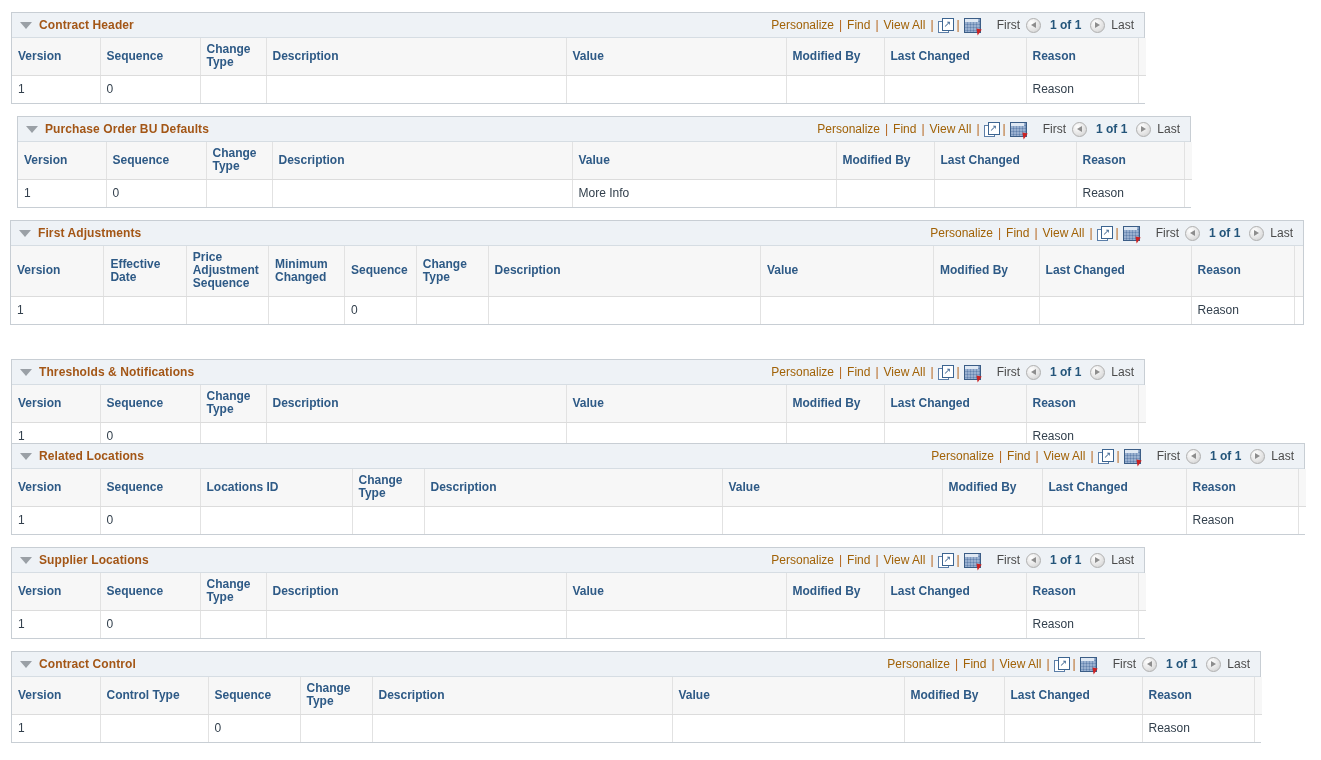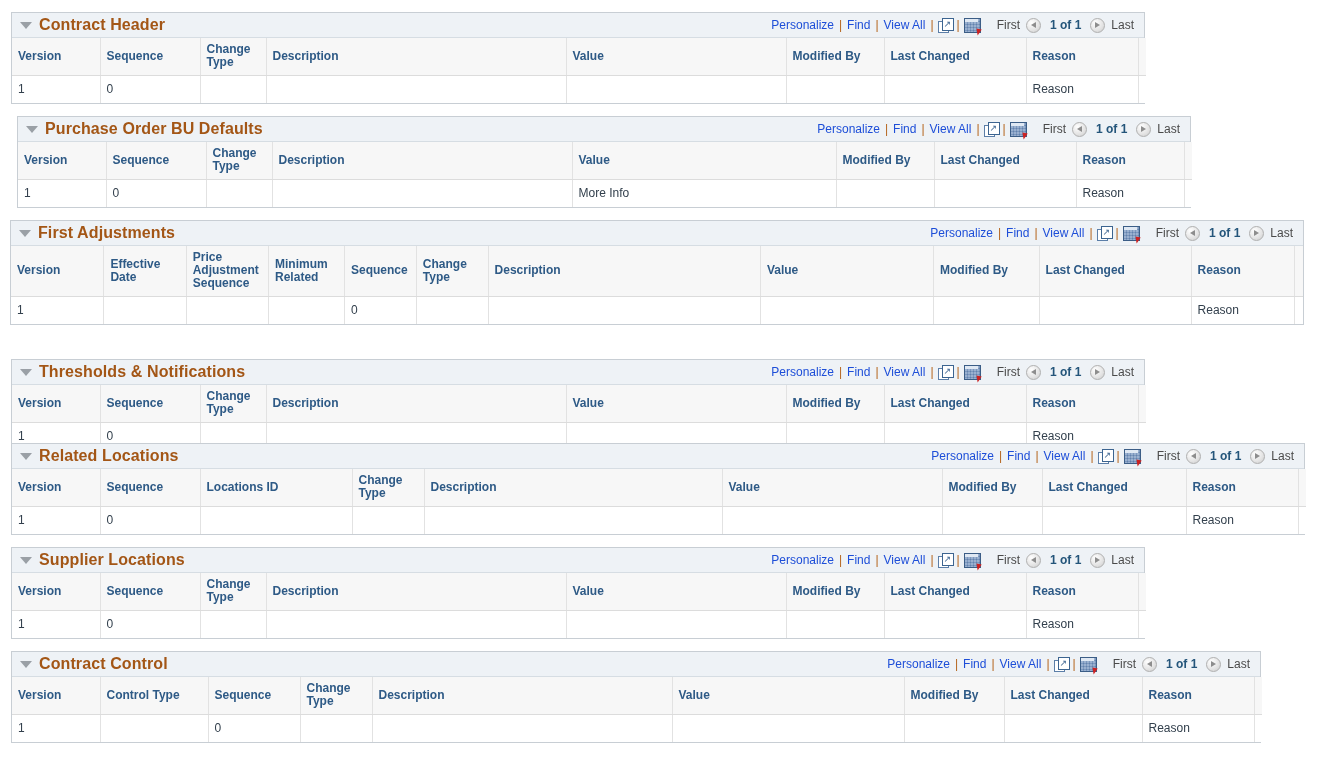--- a/index.html
+++ b/index.html
@@ -37,36 +37,36 @@
     border-left: 6px solid transparent;
     border-right: 6px solid transparent;
     border-top: 7px solid #9aa0a6;
     margin-right: 7px;
     flex: 0 0 auto;
     cursor: pointer;
   }
   .sec-title {
     color: #a35616;
     font-weight: bold;
-    font-size: 16px;
+    font-size: 12px;
     letter-spacing: .1px;
     white-space: nowrap;
   }
   .head-spacer { flex: 1 1 auto; }
 
   .toolbar {
     display: flex;
     align-items: center;
     font-size: 12px;
     color: #555;
     white-space: nowrap;
     gap: 0px;
   }
   .tb-link {
-    color: #1d4ed8;
+    color: #a16207;
     text-decoration: none;
     cursor: pointer;
     padding: 0 1px;
   }
   .tb-sep { color: #b5651d; padding: 0 4px; }
 
   
   .icon-newwin {
     position: relative;
     display: inline-block;
@@ -405,21 +405,21 @@
           <col style="width: 100px;">
           <col style="width: 144px;">
           <col style="width: 98px;">
           <col style="width: 8px;">
         </colgroup>
         <thead>
           <tr>
             <th>Version</th>
             <th>Effective Date</th>
             <th>Price Adjustment Sequence</th>
-            <th>Minimum Related</th>
+            <th>Minimum Changed</th>
             <th>Sequence</th>
             <th>Change Type</th>
             <th>Description</th>
             <th>Value</th>
             <th>Modified By</th>
             <th>Last Changed</th>
             <th>Reason</th>
             <th></th>
           </tr>
         </thead>

